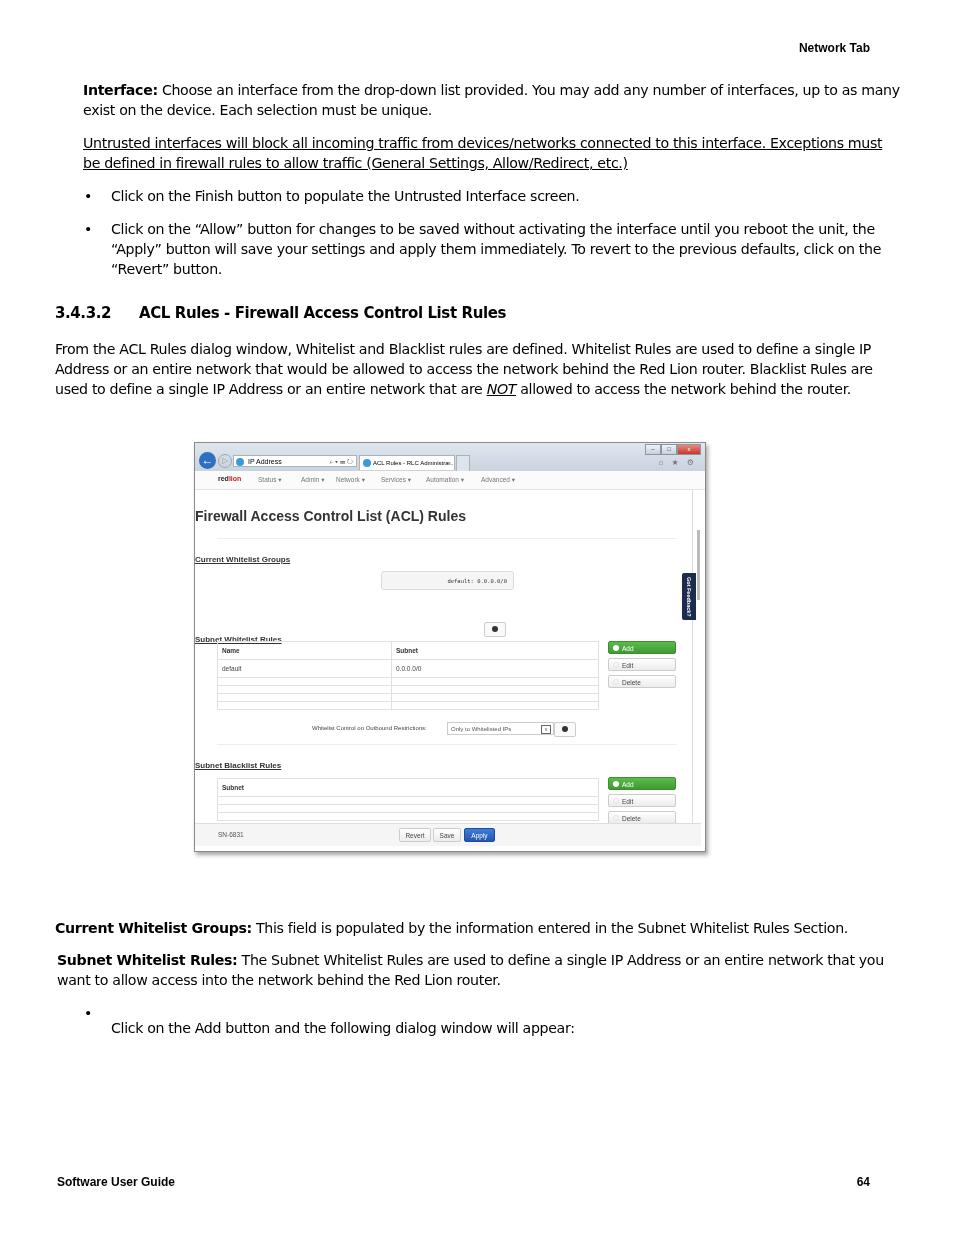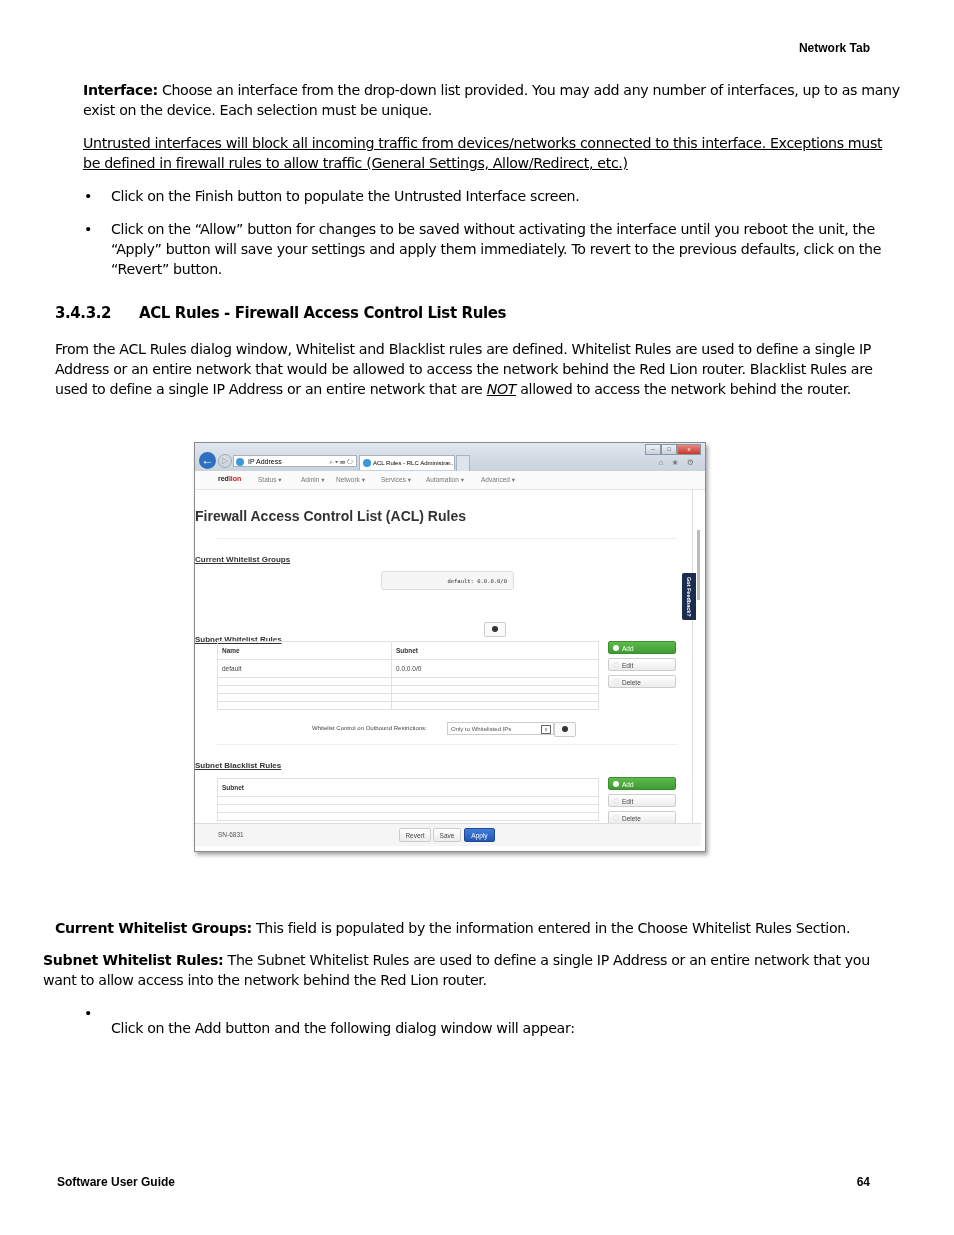--- a/index.html
+++ b/index.html
@@ -227,23 +227,23 @@
   <div class="footerbar">
     <span class="sn">SN-6831</span>
     <div class="fbtn" style="left:204px; width:32px;">Revert</div>
     <div class="fbtn" style="left:238px; width:28px;">Save</div>
     <div class="fbtn primary" style="left:269px; width:31px;">Apply</div>
   </div>
 </div>
 
 <div class="doc">
   <p class="para abs" style="left:55px; top:918px; width:845px;">
-    <b>Current Whitelist Groups:</b><span> This field is populated by the information entered in the Choose Whitelist Rules Section.</span>
-  </p>
-  <p class="para abs" style="left:43px; top:950px; width:845px;">
+    <b>Current Whitelist Groups:</b><span> This field is populated by the information entered in the Subnet Whitelist Rules Section.</span>
+  </p>
+  <p class="para abs" style="left:57px; top:950px; width:845px;">
     <b>Subnet Whitelist Rules:</b><span> The Subnet Whitelist Rules are used to define a single IP Address or an entire network that you want to allow access into the network behind the Red Lion router.</span>
   </p>
   <span class="bullet" style="top:1003px;">•</span>
   <span class="btxt" style="top:1018px;">Click on the Add button and the following dialog window will appear:</span>
 </div>
 
 <div class="abs hdr" style="left:57px; top:1175px;">Software User Guide</div>
 <div class="abs hdr" style="right:84px; top:1175px;">64</div>
 
 </body></html>

